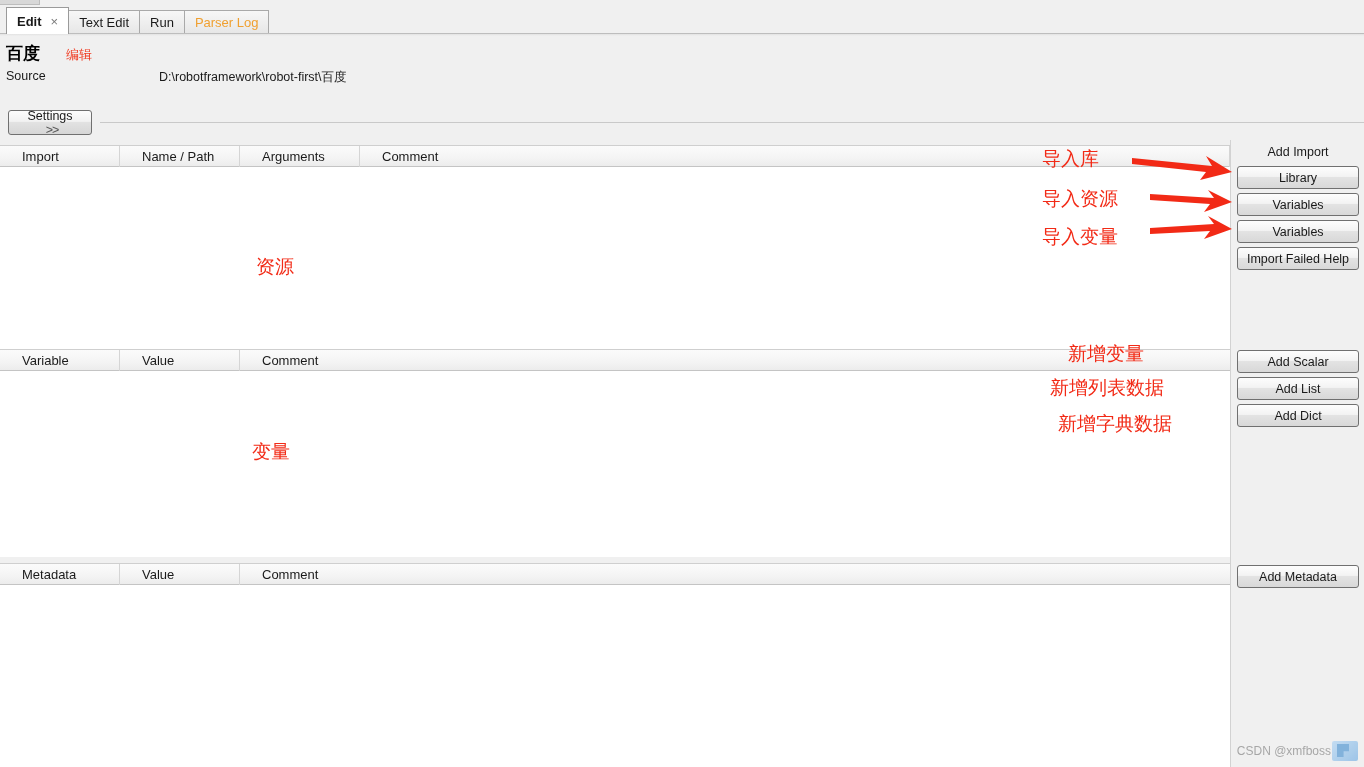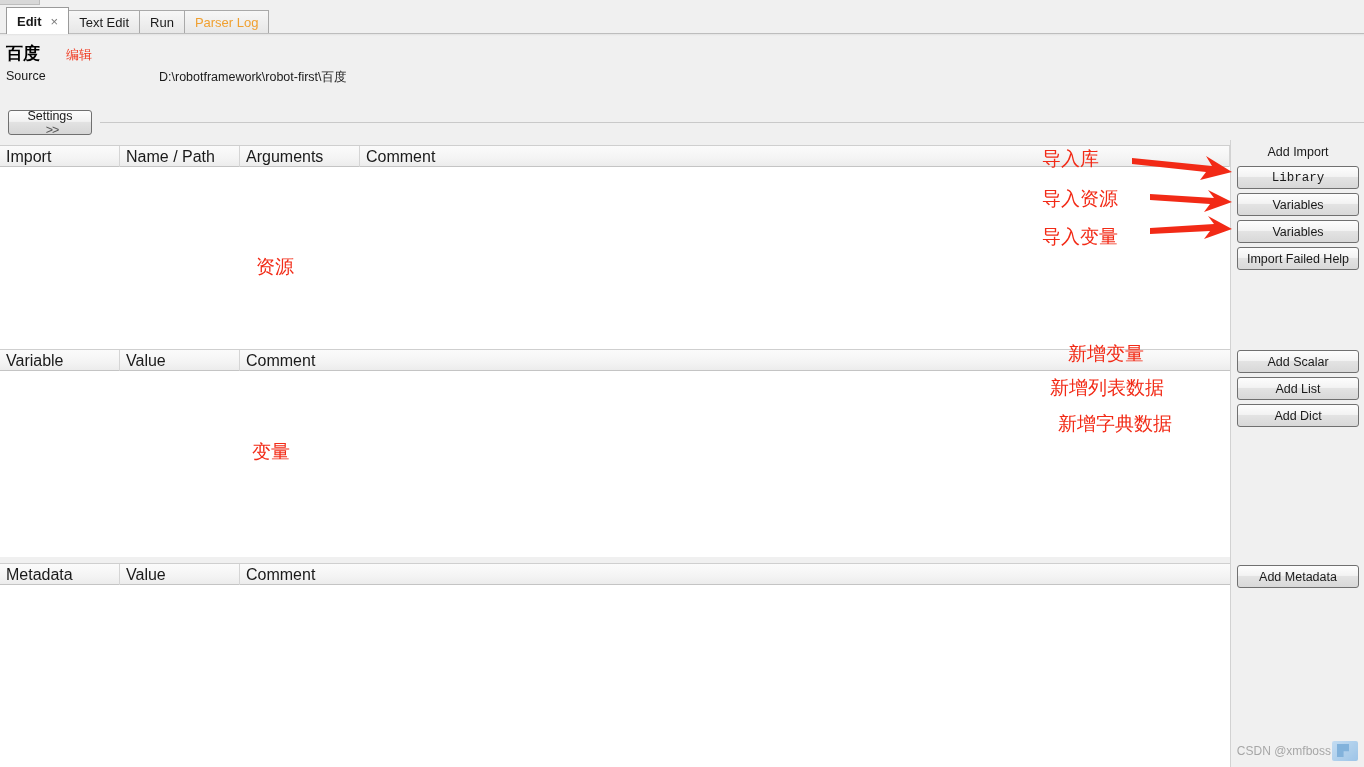--- a/index.html
+++ b/index.html
@@ -105,22 +105,22 @@
   }
   .grid-head {
     position: relative;
     height: 21px;
     background: linear-gradient(to bottom, #fbfbfb 0%, #f4f4f4 60%, #ececec 100%);
     border-bottom: 1px solid #c4c4c4;
   }
   .grid-head .cell {
     position: absolute; top: 0; height: 21px;
     display: flex; align-items: center;
-    padding-left: 6px;
-    font-size: 16px; color: #1a1a1a;
+    padding-left: 22px;
+    font-size: 13px; color: #1a1a1a;
     border-right: 1px solid #d5d5d5;
     white-space: nowrap;
   }
   .grid-body { background: #ffffff; }
 
   
   .c1 { left: 0;    width: 120px; }
   .c2 { left: 120px; width: 120px; }
   .c3 { left: 240px; width: 120px; }
   .c4 { left: 360px; right: 0; border-right: none; }
@@ -149,21 +149,21 @@
     text-align: center; font-size: 12.5px; color: #1a1a1a;
   }
   .pbtn {
     position: absolute; left: 6px; width: 122px; height: 23px;
     border: 1px solid #707070; border-radius: 3px;
     background: linear-gradient(to bottom, #fdfdfd 0%, #f3f3f3 45%, #e3e3e3 50%, #d8d8d8 100%);
     font-size: 12.5px; color: #1a1a1a;
     display: flex; align-items: center; justify-content: center;
     cursor: default; white-space: nowrap;
   }
-  #btn-library  { top: 26px; font-family: Liberation Mono, monospace; }
+  #btn-library  { top: 26px; }
   #btn-resource { top: 53px; }
   #btn-variables{ top: 80px; }
   #btn-failed   { top: 107px; }
   #btn-scalar   { top: 210px; }
   #btn-list     { top: 237px; }
   #btn-dict     { top: 264px; }
   #btn-metadata { top: 425px; }
 
   
   .annot {

